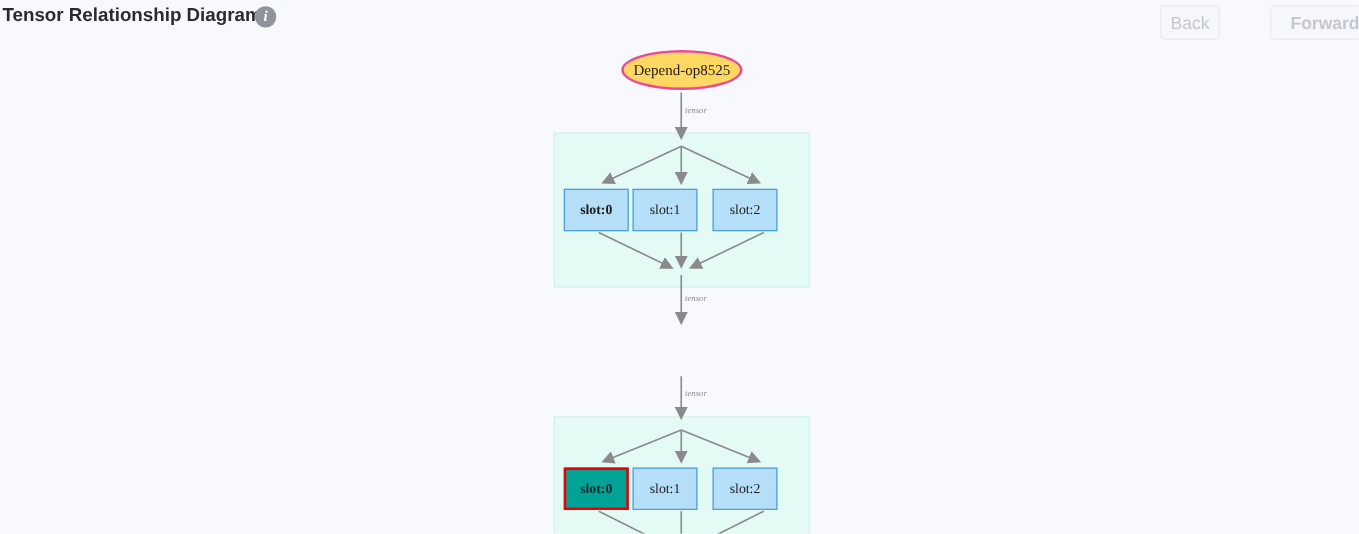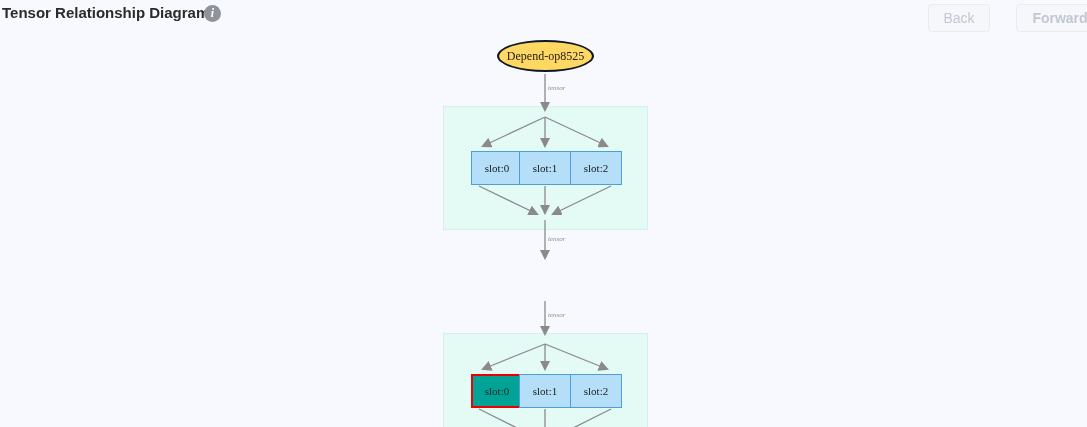--- a/index.html
+++ b/index.html
@@ -24,55 +24,55 @@
     font-style: italic; font-weight: bold; font-size: 12px;
     text-align: center; line-height: 16px;
     cursor: pointer;
   }
   .nav-btn {
     position: absolute; top: 4px; height: 28px;
     background: #f6f7fa; border: 1px solid #e9ebf1; border-radius: 4px;
     color: #c2c7d1; font-size: 14px; font-family: "Liberation Sans", sans-serif;
     text-align: center; cursor: not-allowed;
   }
-  .nav-btn.back { left: 928px; width: 62px; }
+  .nav-btn.back { left: 928px; width: 48px; }
   .nav-btn.forward { left: 1016px; width: 88px; font-weight: bold; }
 
   
   .edges { position: absolute; left: 0; top: 0; pointer-events: none; z-index: 2; }
 
   .slot-group {
     position: absolute; left: 443px; width: 205px; height: 124px;
     background: #e4faf4; border: 1px solid #d5efe9; z-index: 1;
   }
   .slot-group.g1 { top: 106px; }
   .slot-group.g2 { top: 333px; }
 
   .op-node {
     position: absolute; z-index: 3;
-    background: #ffd763; border: 2px solid #0f172a; border-radius: 50%;
+    background: #ffd763; border: 2px solid #ec4899; border-radius: 50%;
     display: flex; align-items: center; justify-content: center;
     font-family: "Liberation Serif", serif; font-size: 12px; color: #1b1b1b;
     cursor: pointer;
   }
   .op-node.op1 { left: 497px; top: 40px; width: 97px; height: 32px; }
   .op-node.op2 { left: 489px; top: 264px; width: 112px; height: 35px; }
 
   .slot {
     position: absolute; z-index: 3;
     width: 52px; height: 34px;
     background: #b5def8; border: 1px solid #4d9fdb;
     display: flex; align-items: center; justify-content: center;
     font-family: "Liberation Serif", serif; font-size: 11px; color: #1b1b1b;
     cursor: pointer;
   }
   .row1 { top: 151px; }
   .row2 { top: 374px; }
-  .c0 { left: 471px; }
-  .c1 { left: 519px; }
+  .c0 { left: 451px; font-weight: bold; }
+  .c1 { left: 506px; }
   .c2 { left: 570px; }
   .slot.selected {
     background: #00a396; border: 2px solid #ee0000; color: #0c2b28;
   }
 
   .edge-label {
     position: absolute; z-index: 2;
     font-family: "Liberation Serif", serif; font-style: italic;
     font-size: 7px; color: #8e8e8e; line-height: 1;
   }

